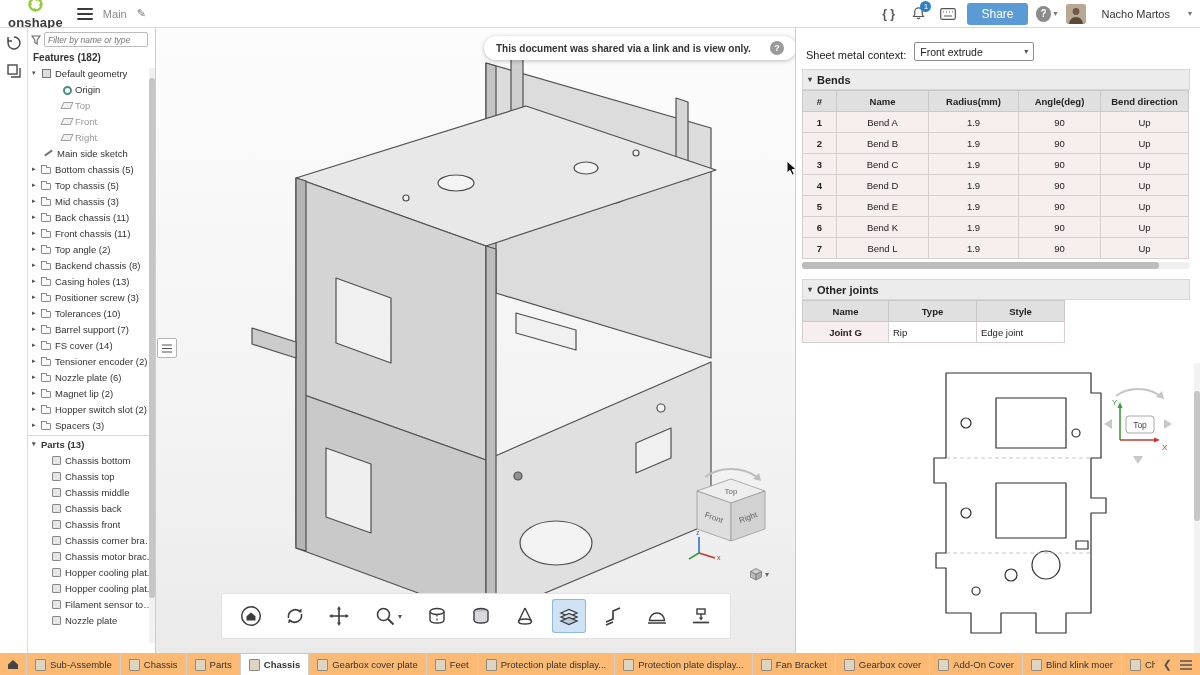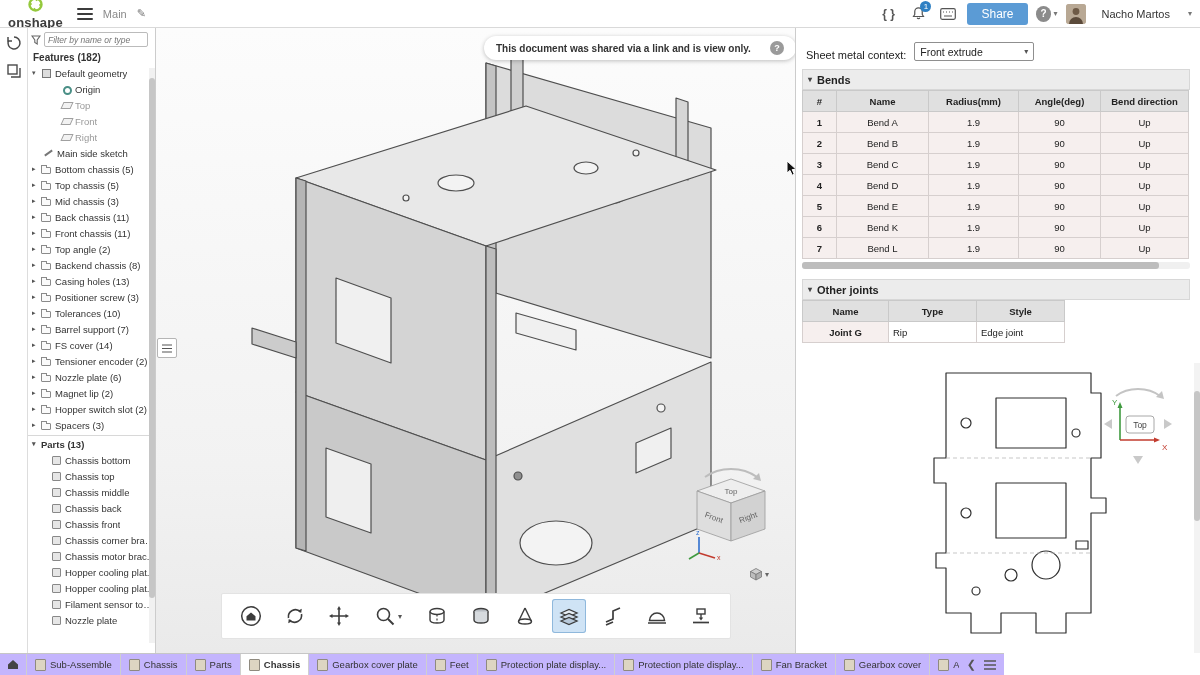--- a/index.html
+++ b/index.html
@@ -89,21 +89,21 @@
   .smtable td.bold{font-weight:bold;}
   .hscroll{height:7px;background:#f0f0f0;margin:3px 10px 0 6px;border-radius:3px;position:relative;}
   .hscroll .thumb{position:absolute;left:0;top:0;height:7px;width:92%;background:#bdbdbd;border-radius:3px;}
   .joints-gap{height:10px;}
   .flat-area{position:absolute;left:0;top:335px;width:405px;height:290px;overflow:hidden;}
   .rp-vscroll{position:absolute;right:0;top:335px;width:6px;height:290px;background:#f3f3f3;}
   .rp-vscroll .thumb{position:absolute;top:28px;left:0;width:6px;height:130px;background:#c6c6c6;border-radius:3px;}
   .mini-orient{position:absolute;right:22px;top:350px;z-index:3;cursor:pointer;}
 
   
-  .tab-bar{position:absolute;left:0;top:653px;width:1004px;height:22px;background:#c4b5fd;border-top:1px solid #c6c6c6;display:flex;align-items:stretch;box-sizing:border-box;}
+  .tab-bar{position:absolute;left:0;top:653px;width:1200px;height:22px;background:#fdba74;border-top:1px solid #c6c6c6;display:flex;align-items:stretch;box-sizing:border-box;}
   .tab-home{width:26px;display:flex;align-items:center;justify-content:center;border-right:1px solid #cfcfcf;cursor:pointer;}
   .tabbar-tabs{display:flex;align-items:stretch;flex:1;overflow:hidden;}
   .tab{display:flex;align-items:center;gap:4px;padding:0 8px;border-right:1px solid #cfcfcf;font-size:9.5px;color:#333;white-space:nowrap;cursor:pointer;}
   .tab .tabic{width:9px;height:10px;border:1px solid #8f8a7f;background:#ddd5c2;border-radius:1px;flex:none;}
   .t-active{background:#fff;font-weight:bold;}
   .tab-end{display:flex;align-items:center;gap:8px;padding:0 8px;}
   .tab-end .ei{color:#555;font-size:11px;cursor:pointer;display:flex;align-items:center;}
 </style>
 </head>
 <body>

